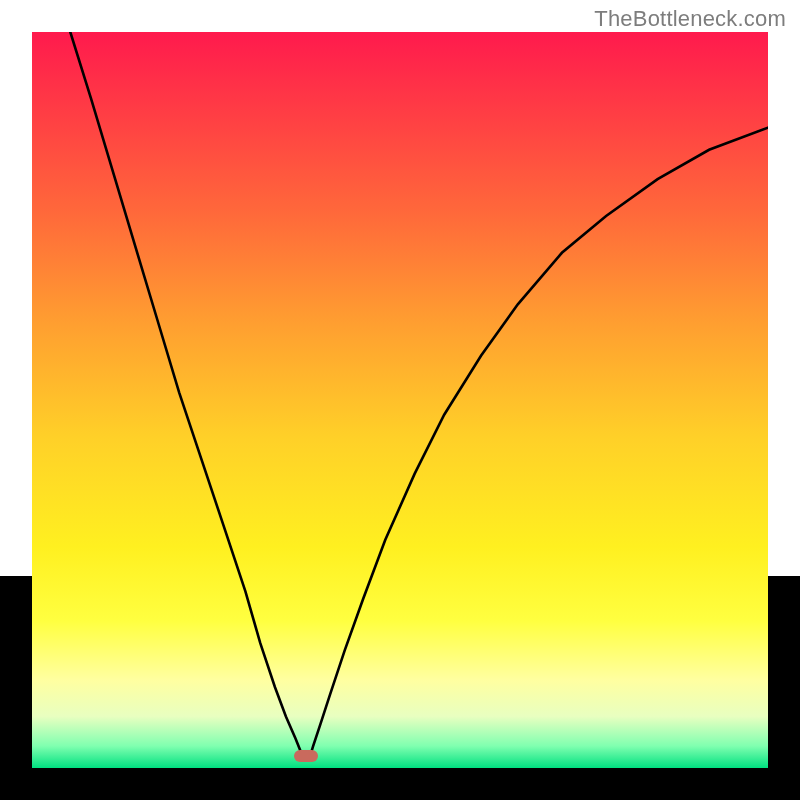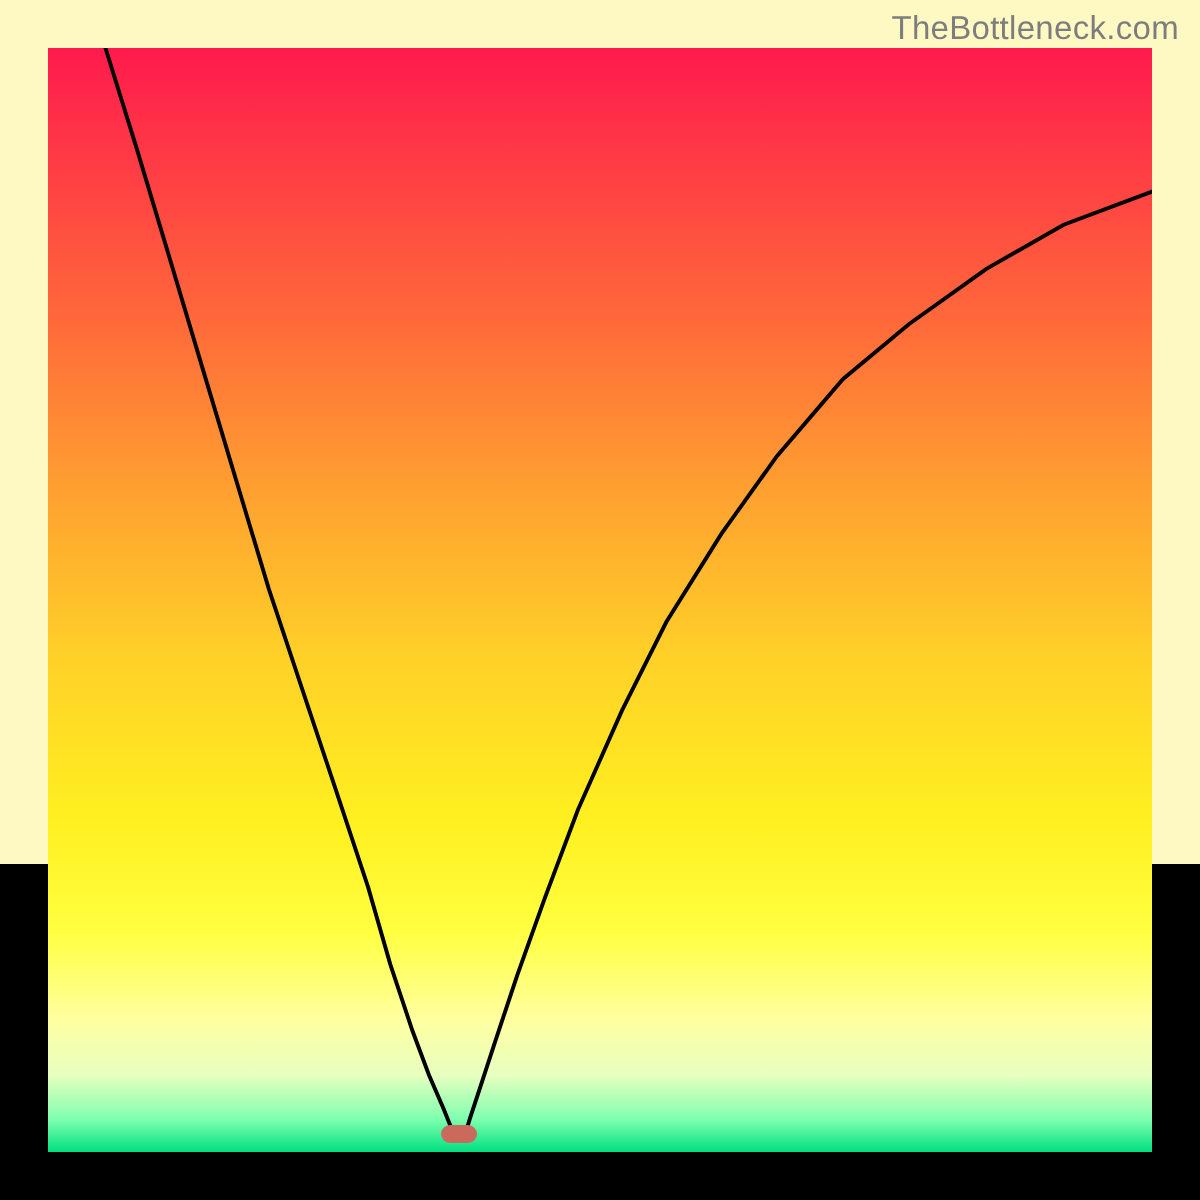--- a/index.html
+++ b/index.html
@@ -10,21 +10,21 @@
     background: #000;
     overflow: hidden;
     font-family: Arial, Helvetica, sans-serif;
   }
   .frame {
     position: absolute;
     top: 0;
     left: 0;
     width: 800px;
     height: 576px;
-    background: #fef9c3;
+    background: #ffffff;
   }
   .plot {
     position: absolute;
     top: 32px;
     left: 32px;
     width: 736px;
     height: 736px;
     background: linear-gradient(
       to bottom,
       #ff1a4d 0%,

